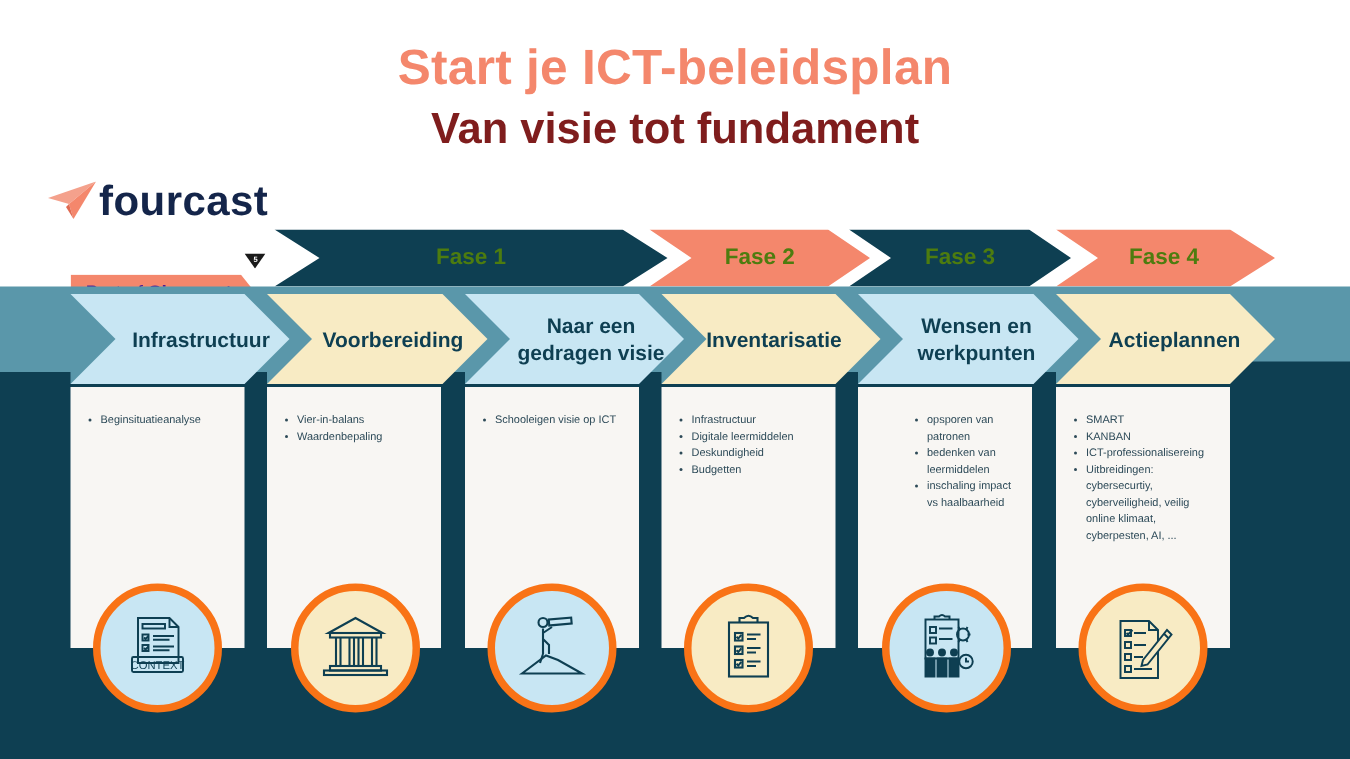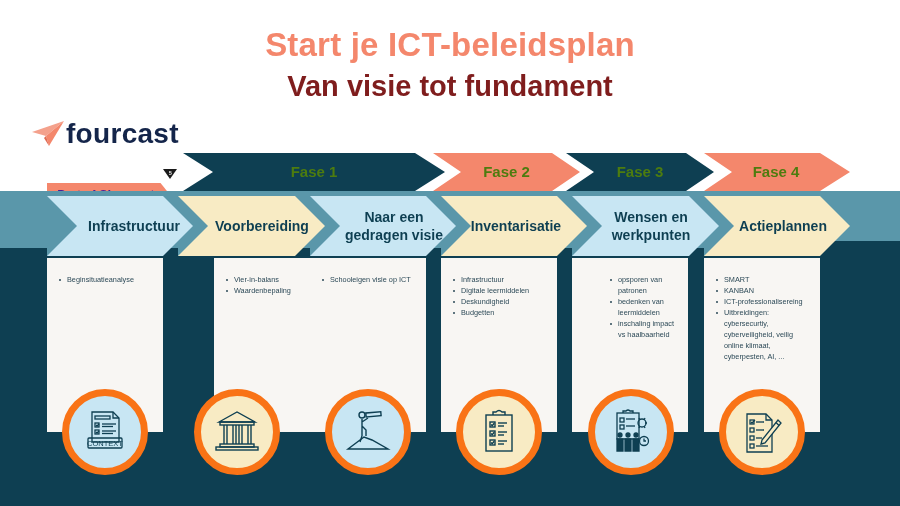--- a/index.html
+++ b/index.html
@@ -14,21 +14,21 @@
   .phase-band{position:absolute;left:0;top:153px;width:900px;height:38px;}
   .teal-band{position:absolute;left:0;top:191px;width:900px;height:65px;background:#5a97aa;}
   .navy-bottom{position:absolute;left:0;top:256px;width:900px;height:250px;background:#0e3f52;}
   .chev-layer{position:absolute;left:0;top:196px;width:900px;height:62px;}
   .step-label{position:absolute;top:196px;height:60px;display:flex;align-items:center;justify-content:center;text-align:center;font-weight:bold;color:#0e3f52;font-size:14px;line-height:18px;}
   .phase-label{position:absolute;top:153px;height:36px;display:flex;align-items:center;justify-content:center;color:#4d7c0f;font-weight:bold;font-size:15px;}
   .card{position:absolute;top:258px;width:116px;height:174px;background:#f8f6f3;box-sizing:border-box;padding:16px 8px 0 10px;}
   .card ul{margin:0;padding:0 0 0 10px;list-style:none;}
   .card li{position:relative;font-size:7.3px;line-height:11px;color:#2d4a58;margin:0;}
   .card li::before{content:"";position:absolute;left:-8px;top:4.5px;width:2px;height:2px;background:#2d4a58;border-radius:50%;}
-  .circle{position:absolute;top:389px;width:86px;height:86px;border-radius:50%;border:7px solid #f97316;box-sizing:border-box;display:flex;align-items:center;justify-content:center;}
+  .circle{position:absolute;top:389px;width:86px;height:86px;border-radius:50%;border:5px solid #f97316;box-sizing:border-box;display:flex;align-items:center;justify-content:center;}
   .circle svg{width:52px;height:52px;}
   .blue{background:#c8e6f3;}
   .cream{background:#f8ebc4;}
 </style>
 </head>
 <body>
 
 <div class="title">Start je ICT-beleidsplan</div>
 <div class="subtitle">Van visie tot fundament</div>
 
@@ -88,21 +88,21 @@
 <div class="step-label" style="left:340px;width:108px;">Naar een gedragen visie</div>
 <div class="step-label" style="left:460px;width:112px;">Inventarisatie</div>
 <div class="step-label" style="left:596px;width:110px;">Wensen en werkpunten</div>
 <div class="step-label" style="left:726px;width:114px;">Actieplannen</div>
 
 <div class="card" style="left:47px;">
   <ul>
     <li>Beginsituatieanalyse</li>
   </ul>
 </div>
-<div class="card" style="left:178px;margin-left:36px;">
+<div class="card" style="left:178px;">
   <ul>
     <li>Vier-in-balans</li>
     <li>Waardenbepaling</li>
   </ul>
 </div>
 <div class="card" style="left:310px;">
   <ul>
     <li>Schooleigen visie op ICT</li>
   </ul>
 </div>

